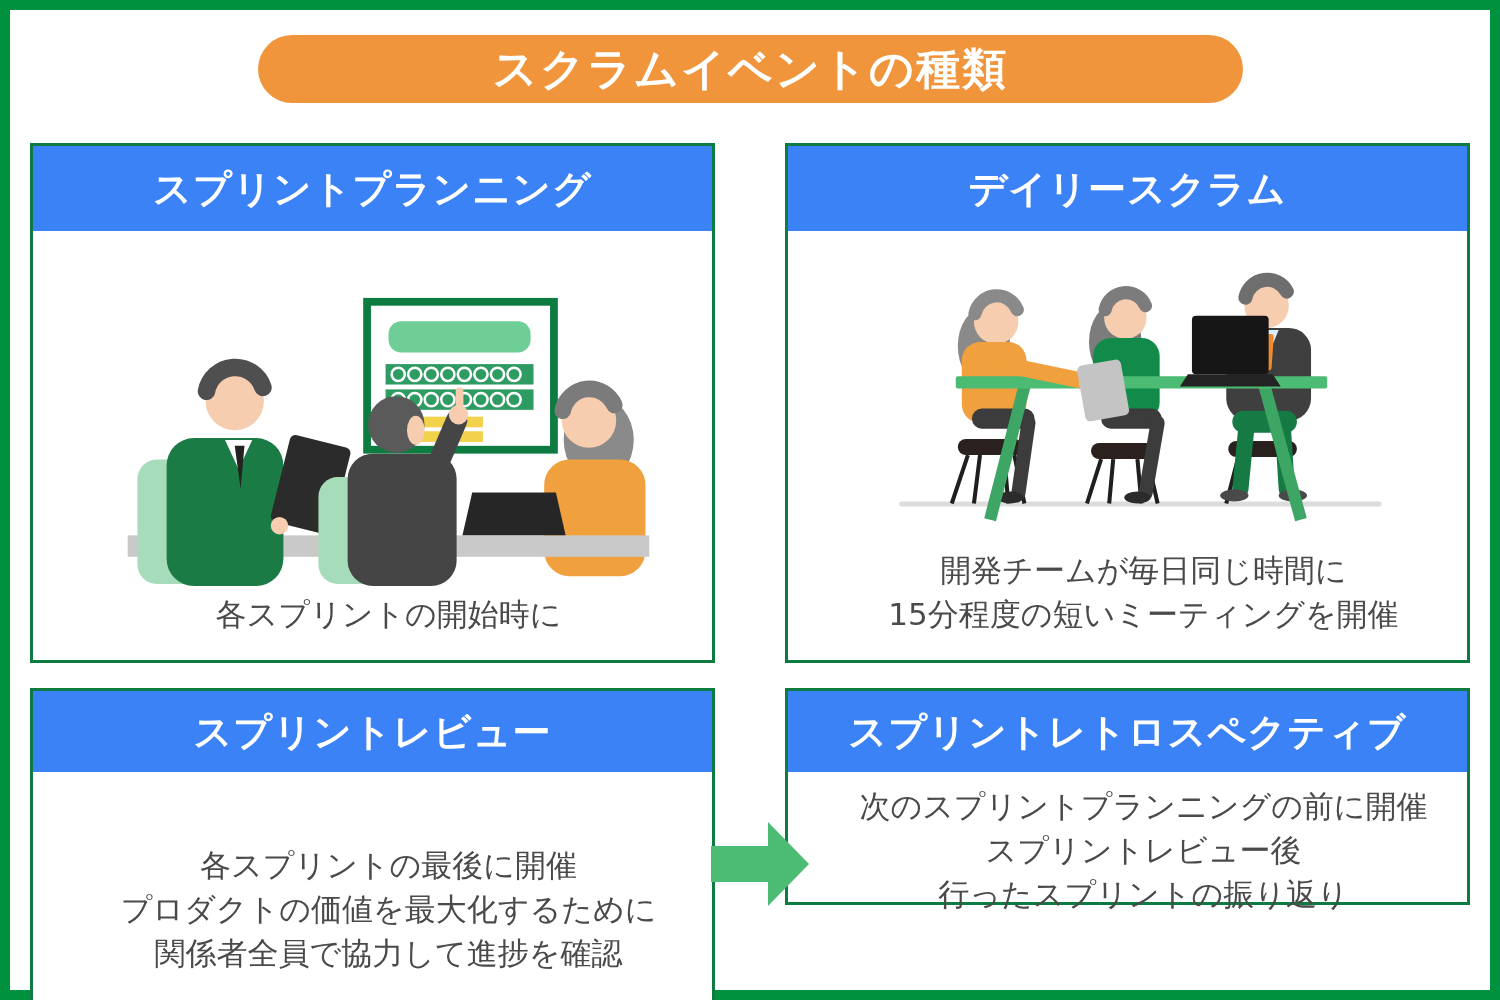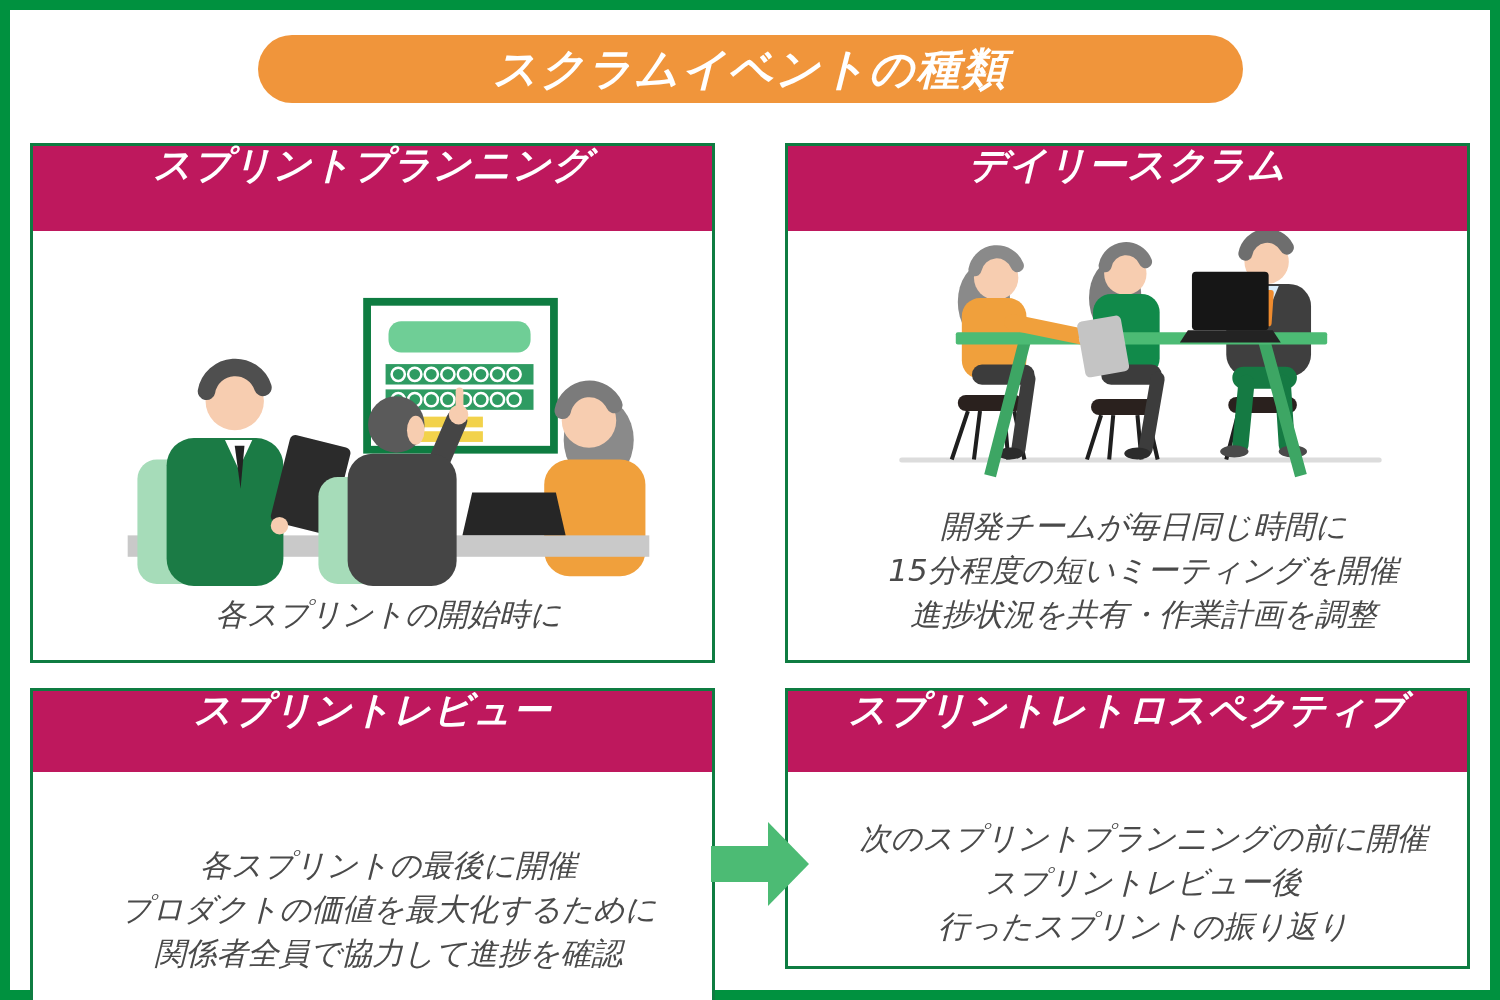--- a/index.html
+++ b/index.html
@@ -1,38 +1,38 @@
 <!DOCTYPE html>
 <html lang="ja"><head>
 <meta charset="utf-8">
 <style>
   html,body{margin:0;padding:0;background:#fff;}
   body{font-family:"DejaVu Sans","Liberation Sans",sans-serif;}
   .poster{
     position:relative;width:1500px;height:1000px;background:#ffffff;
-    box-shadow:inset 0 0 0 10px #00913f;overflow:hidden;font-style:italic;
+    box-shadow:inset 0 0 0 10px #00913f;overflow:hidden;
   }
   .title-banner{
     position:absolute;left:258px;top:35px;width:985px;height:68px;
     background:#f0953b;border-radius:34px;
     display:flex;align-items:center;justify-content:center;
   }
   .title-banner span{
     color:#ffffff;font-size:44px;font-weight:bold;letter-spacing:2px;line-height:1;
   }
   .card{
     position:absolute;background:#ffffff;border:3px solid #0e7c41;box-sizing:border-box;
     display:flex;flex-direction:column;
   }
   .card-tl{left:30px;top:143px;width:685px;height:520px;}
   .card-tr{left:785px;top:143px;width:685px;height:520px;}
   .card-bl{left:30px;top:688px;width:685px;height:361px;}
-  .card-br{left:785px;top:688px;width:685px;height:281px;gap:26px;}
+  .card-br{left:785px;top:688px;width:685px;height:217px;gap:26px;}
   .card-header{
-    background:#be185d;display:flex;justify-content:center;flex:0 0 auto;
+    background:#3b82f6;display:flex;align-items:center;justify-content:center;flex:0 0 auto;
   }
   .card-tl .card-header,.card-tr .card-header{height:85px;}
   .card-bl .card-header,.card-br .card-header{height:81px;}
   .card-header span{color:#ffffff;font-size:38px;font-weight:bold;letter-spacing:1px;line-height:1;}
   .card-body{flex:1;display:flex;flex-direction:column;min-height:0;padding-left:32px;}
   .illus{flex:1;display:flex;align-items:flex-end;justify-content:center;min-height:0;overflow:hidden;}
   .illus svg{display:block;}
   .desc{
     margin:6px 10px 24px;text-align:center;color:#4a4a4a;
     font-size:31px;line-height:44px;font-weight:500;flex:0 0 auto;
@@ -181,21 +181,20 @@
           <rect x="208" y="112" width="44" height="56" rx="5" fill="#c4c4c4" transform="rotate(-10 230 140)"></rect>
           <g>
             <rect x="318" y="66" width="76" height="58" rx="4" fill="#161616"></rect>
             <path d="M314,124 L398,124 L406,136 L306,136 Z" fill="#232323"></path>
           </g>
         </svg>
       </div>
       <p class="desc">
         <span>開発チームが毎日同じ時間に</span>
         <span>15分程度の短いミーティングを開催</span>
-        <span>進捗状況を共有・作業計画を調整</span>
       </p>
     </div>
   </section>
 
   <section class="card card-bl">
     <header class="card-header">
       <span>スプリントレビュー</span>
     </header>
     <div class="card-body">
       <p class="desc">

